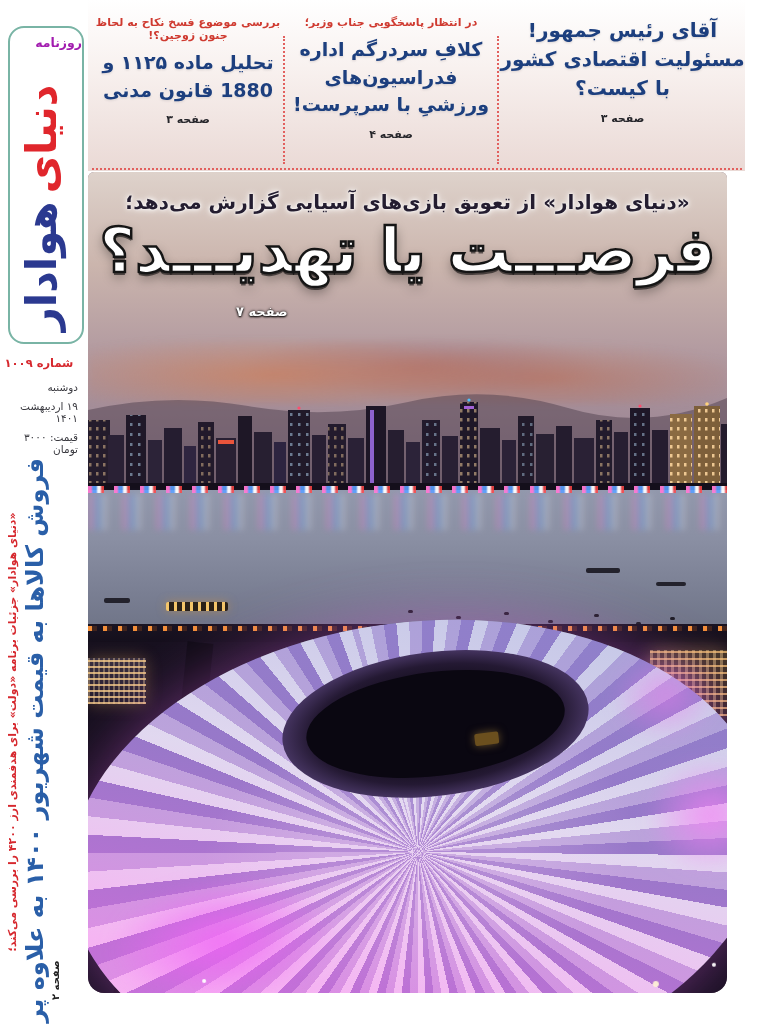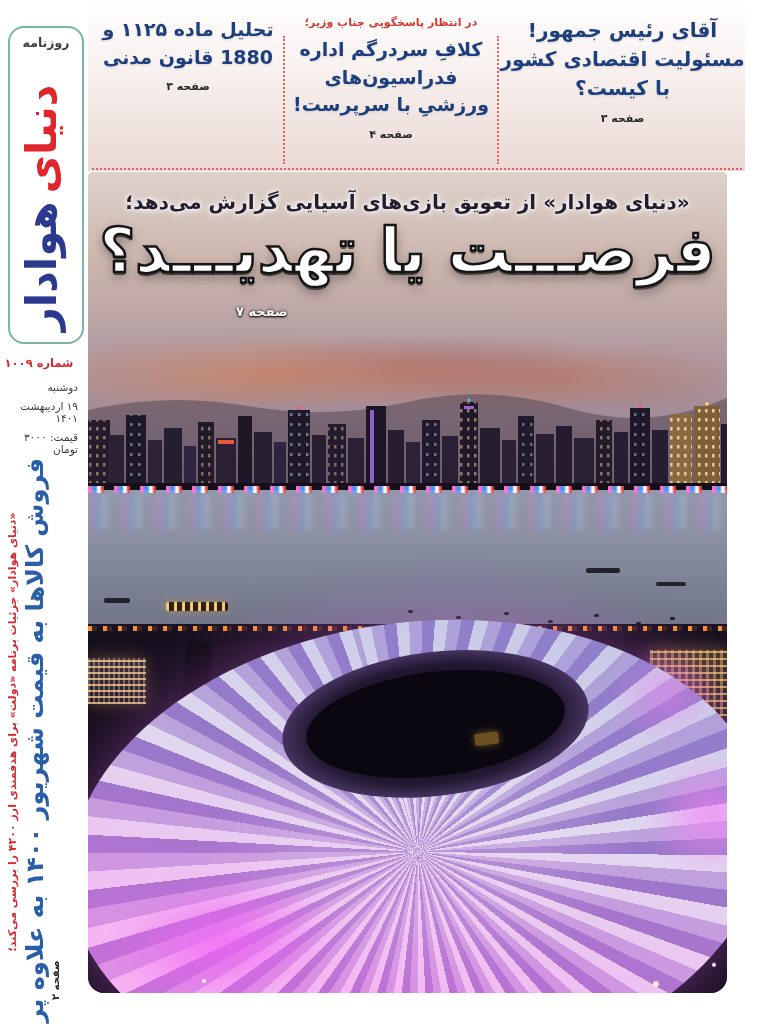--- a/index.html
+++ b/index.html
@@ -35,21 +35,21 @@
   .story-left .headline{ font-size:19px; }
   .sep-v{ width:0; border-right:2px dotted #e2605e; top:36px; height:128px; }
   .sep-v1{ left:283px; } .sep-v2{ left:497px; }
   .sep-h{ left:92px; top:168px; width:650px; height:0; border-top:2px dotted #e2605e; }
 
   
   .masthead-box{
     left:8px; top:26px; width:76px; height:318px;
     background:#fff; border:2px solid #79b4a5; border-radius:16px;
   }
-  .masthead-tag{ text-align:center; margin-top:7px; font-size:12.5px; font-weight:bold; color:#404040; }
+  .masthead-tag{ margin-top:7px; font-size:12.5px; font-weight:bold; color:#a21caf; }
   .logo-vert{
     left:14px; top:334px; width:252px; height:54px;
     transform: rotate(-90deg); transform-origin: 0 0;
     display:flex; direction:rtl; align-items:center; justify-content:center; gap:8px;
     font-size:42px; font-weight:bold; letter-spacing:-1px; white-space:nowrap;
   }
   .logo-first{ color:#e0262c; } .logo-second{ color:#2b3990; }
   .issue-info{ left:0; top:356px; width:78px; text-align:center; direction:rtl; }
   .issue-no{ font-size:11.5px; font-weight:bold; color:#d6282e; margin-bottom:11px; }
   .issue-line{ font-size:10.5px; color:#3a3a40; margin-bottom:7px;text-align:right; }
@@ -179,20 +179,21 @@
   <div class="pageref">صفحه ۳</div>
 </div>
 
 <div class="abs top-story story-mid">
   <div class="kicker">در انتظار پاسخگویی جناب وزیر؛</div>
   <div class="headline">کلافِ سردرگم اداره فدراسیون‌های ورزشیِ با سرپرست!</div>
   <div class="pageref">صفحه ۴</div>
 </div>
 
 <div class="abs top-story story-left">
+  <div class="kicker">بررسی موضوع فسخ نکاح به لحاظ جنون زوجین؟!</div>
   <div class="headline">تحلیل ماده ۱۱۲۵ و 1880 قانون مدنی</div>
   <div class="pageref">صفحه ۳</div>
 </div>
 
 <div class="abs sep-v sep-v1"></div>
 <div class="abs sep-v sep-v2"></div>
 <div class="abs sep-h"></div>
 
 <div class="abs photo">
   <div class="sky"></div>

